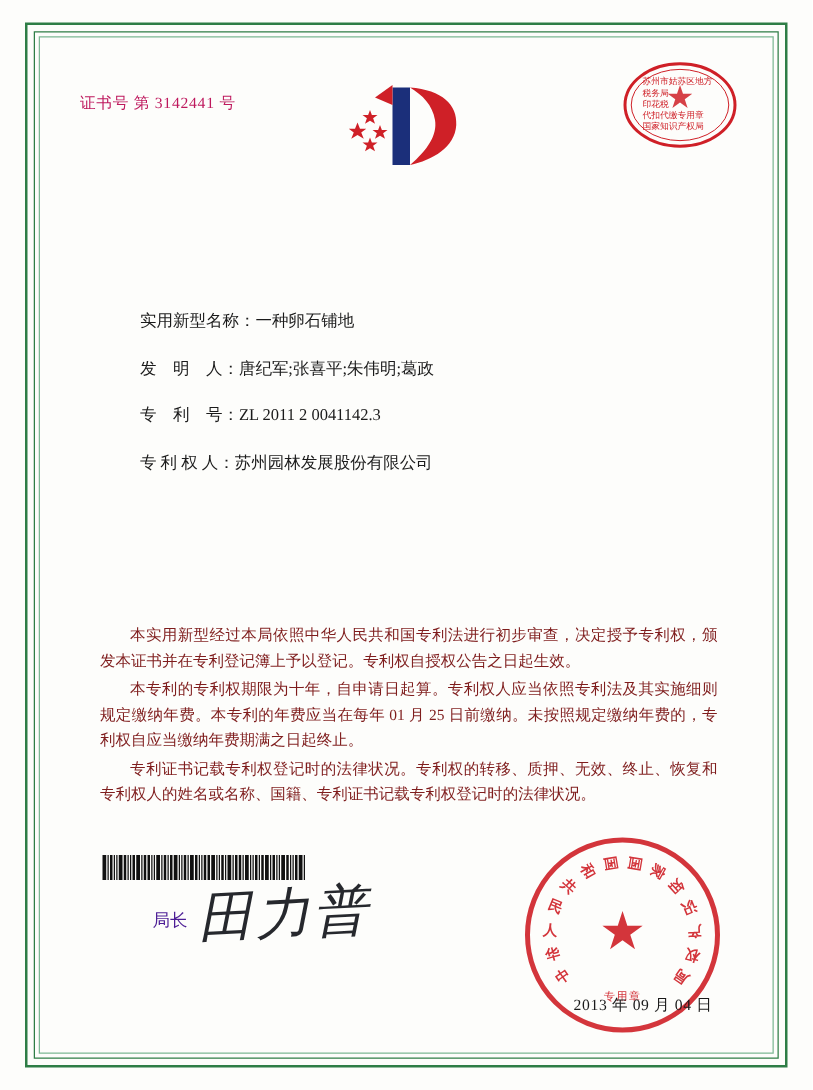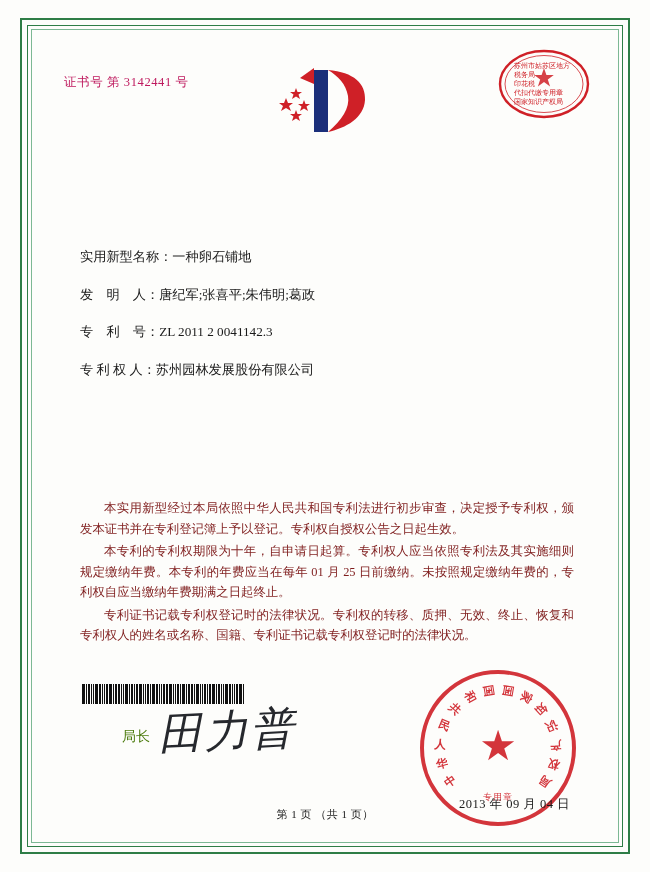--- a/index.html
+++ b/index.html
@@ -119,20 +119,21 @@
     left: 40px;
     right: 30px;
     top: 210px;
   }
   .field {
     margin-bottom: 19.5px;
     font-size: 13.2px;
     line-height: 18px;
     color: #1a1a1a;
     white-space: nowrap;
+    margin-left: 32px;
   }
   .field .label {
     display: inline-block;
   }
   .field .value {
     display: inline-block;
   }
 
   .body-text {
     position: absolute;
@@ -165,21 +166,21 @@
     height: 100%;
     margin-right: 1px;
   }
 
   
   .sig-row {
     position: absolute;
     left: 82px;
     top: 690px;
     font-size: 14px;
-    color: #4d7c0f;
+    color: #4c1d95;
   }
   .sig-name {
     position: absolute;
     left: 118px;
     top: 664px;
     font-size: 44px;
     font-family: "DejaVu Serif", "Liberation Serif", serif;
     color: #14171c;
     font-style: italic;
     letter-spacing: 2px;
@@ -397,15 +398,14 @@
           <span style="transform: rotate(67.3077deg) translate(0px, -58px) rotate(90deg) translate(-50%, -50%);">识</span>
           <span style="transform: rotate(86.5385deg) translate(0px, -58px) rotate(90deg) translate(-50%, -50%);">产</span>
           <span style="transform: rotate(105.769deg) translate(0px, -58px) rotate(90deg) translate(-50%, -50%);">权</span>
           <span style="transform: rotate(125deg) translate(0px, -58px) rotate(90deg) translate(-50%, -50%);">局</span>
         </div>
       <div class="bottom-text">专用章</div>
     </div>
 
     <div class="seal-date">2013 年 09 月 04 日</div>
 
-    <div class="page-footer">第 1 页 （共 1 页）</div>
   </div>
 </div>
 
 </body></html>

